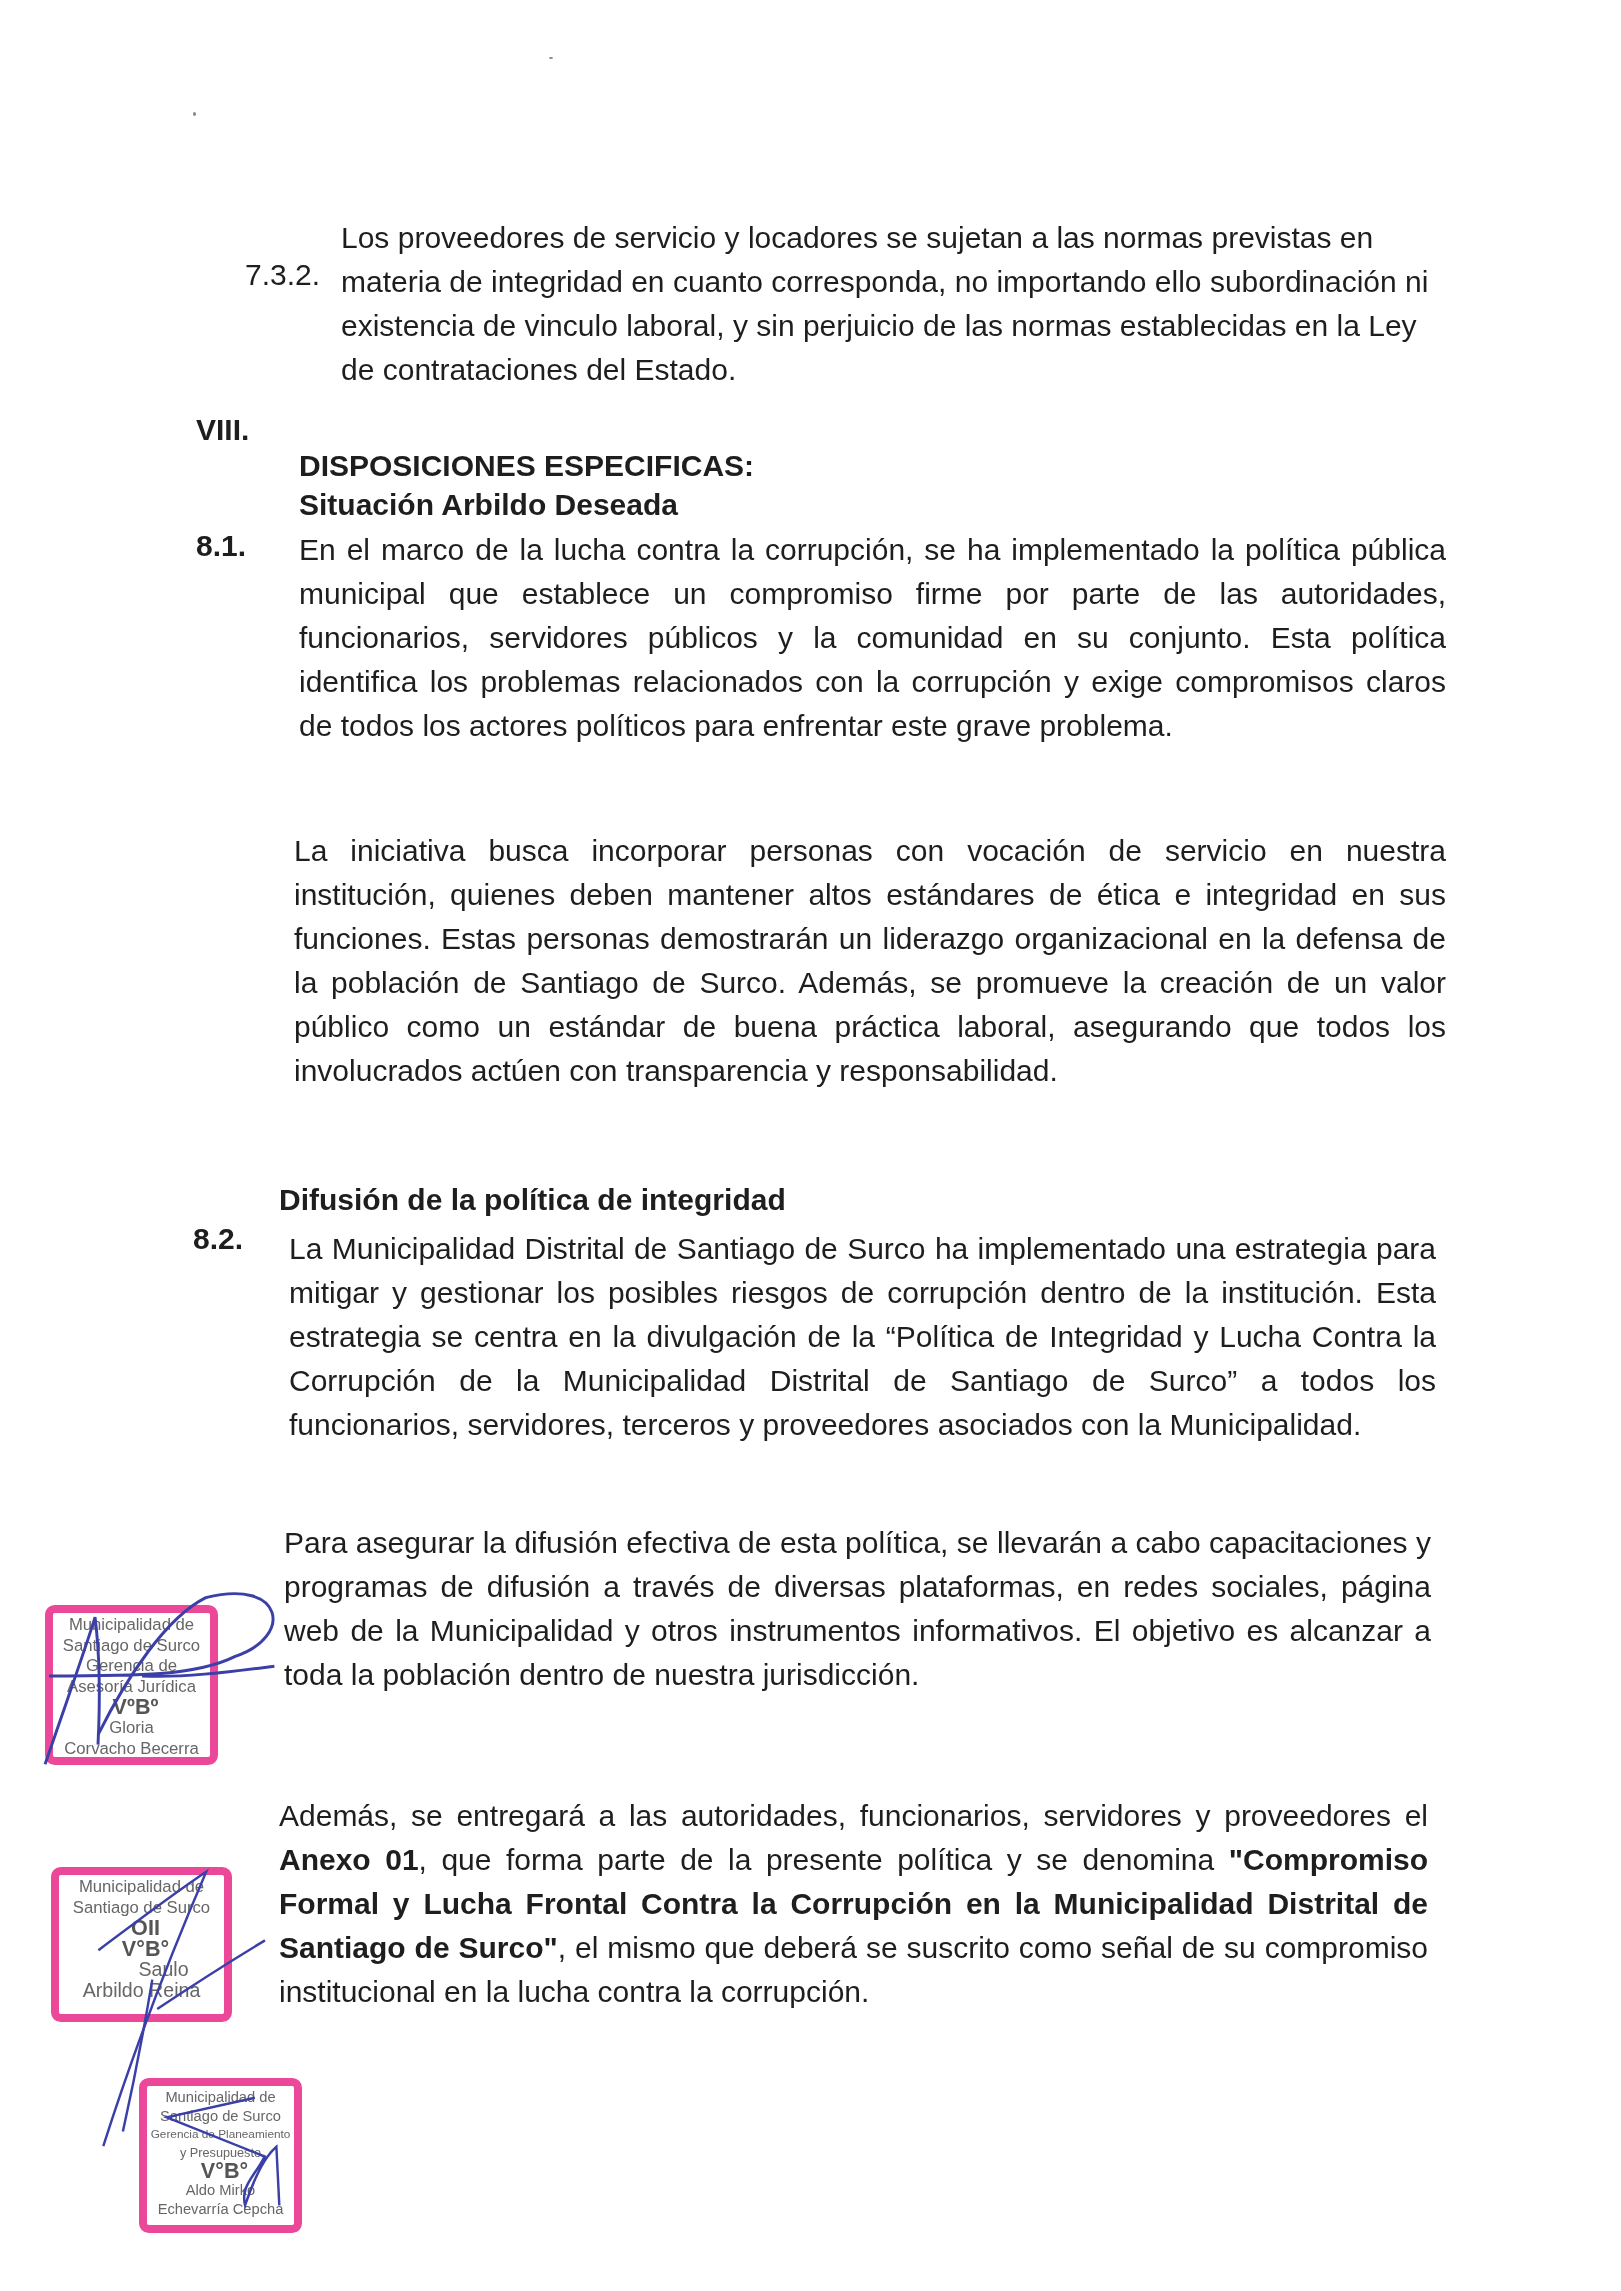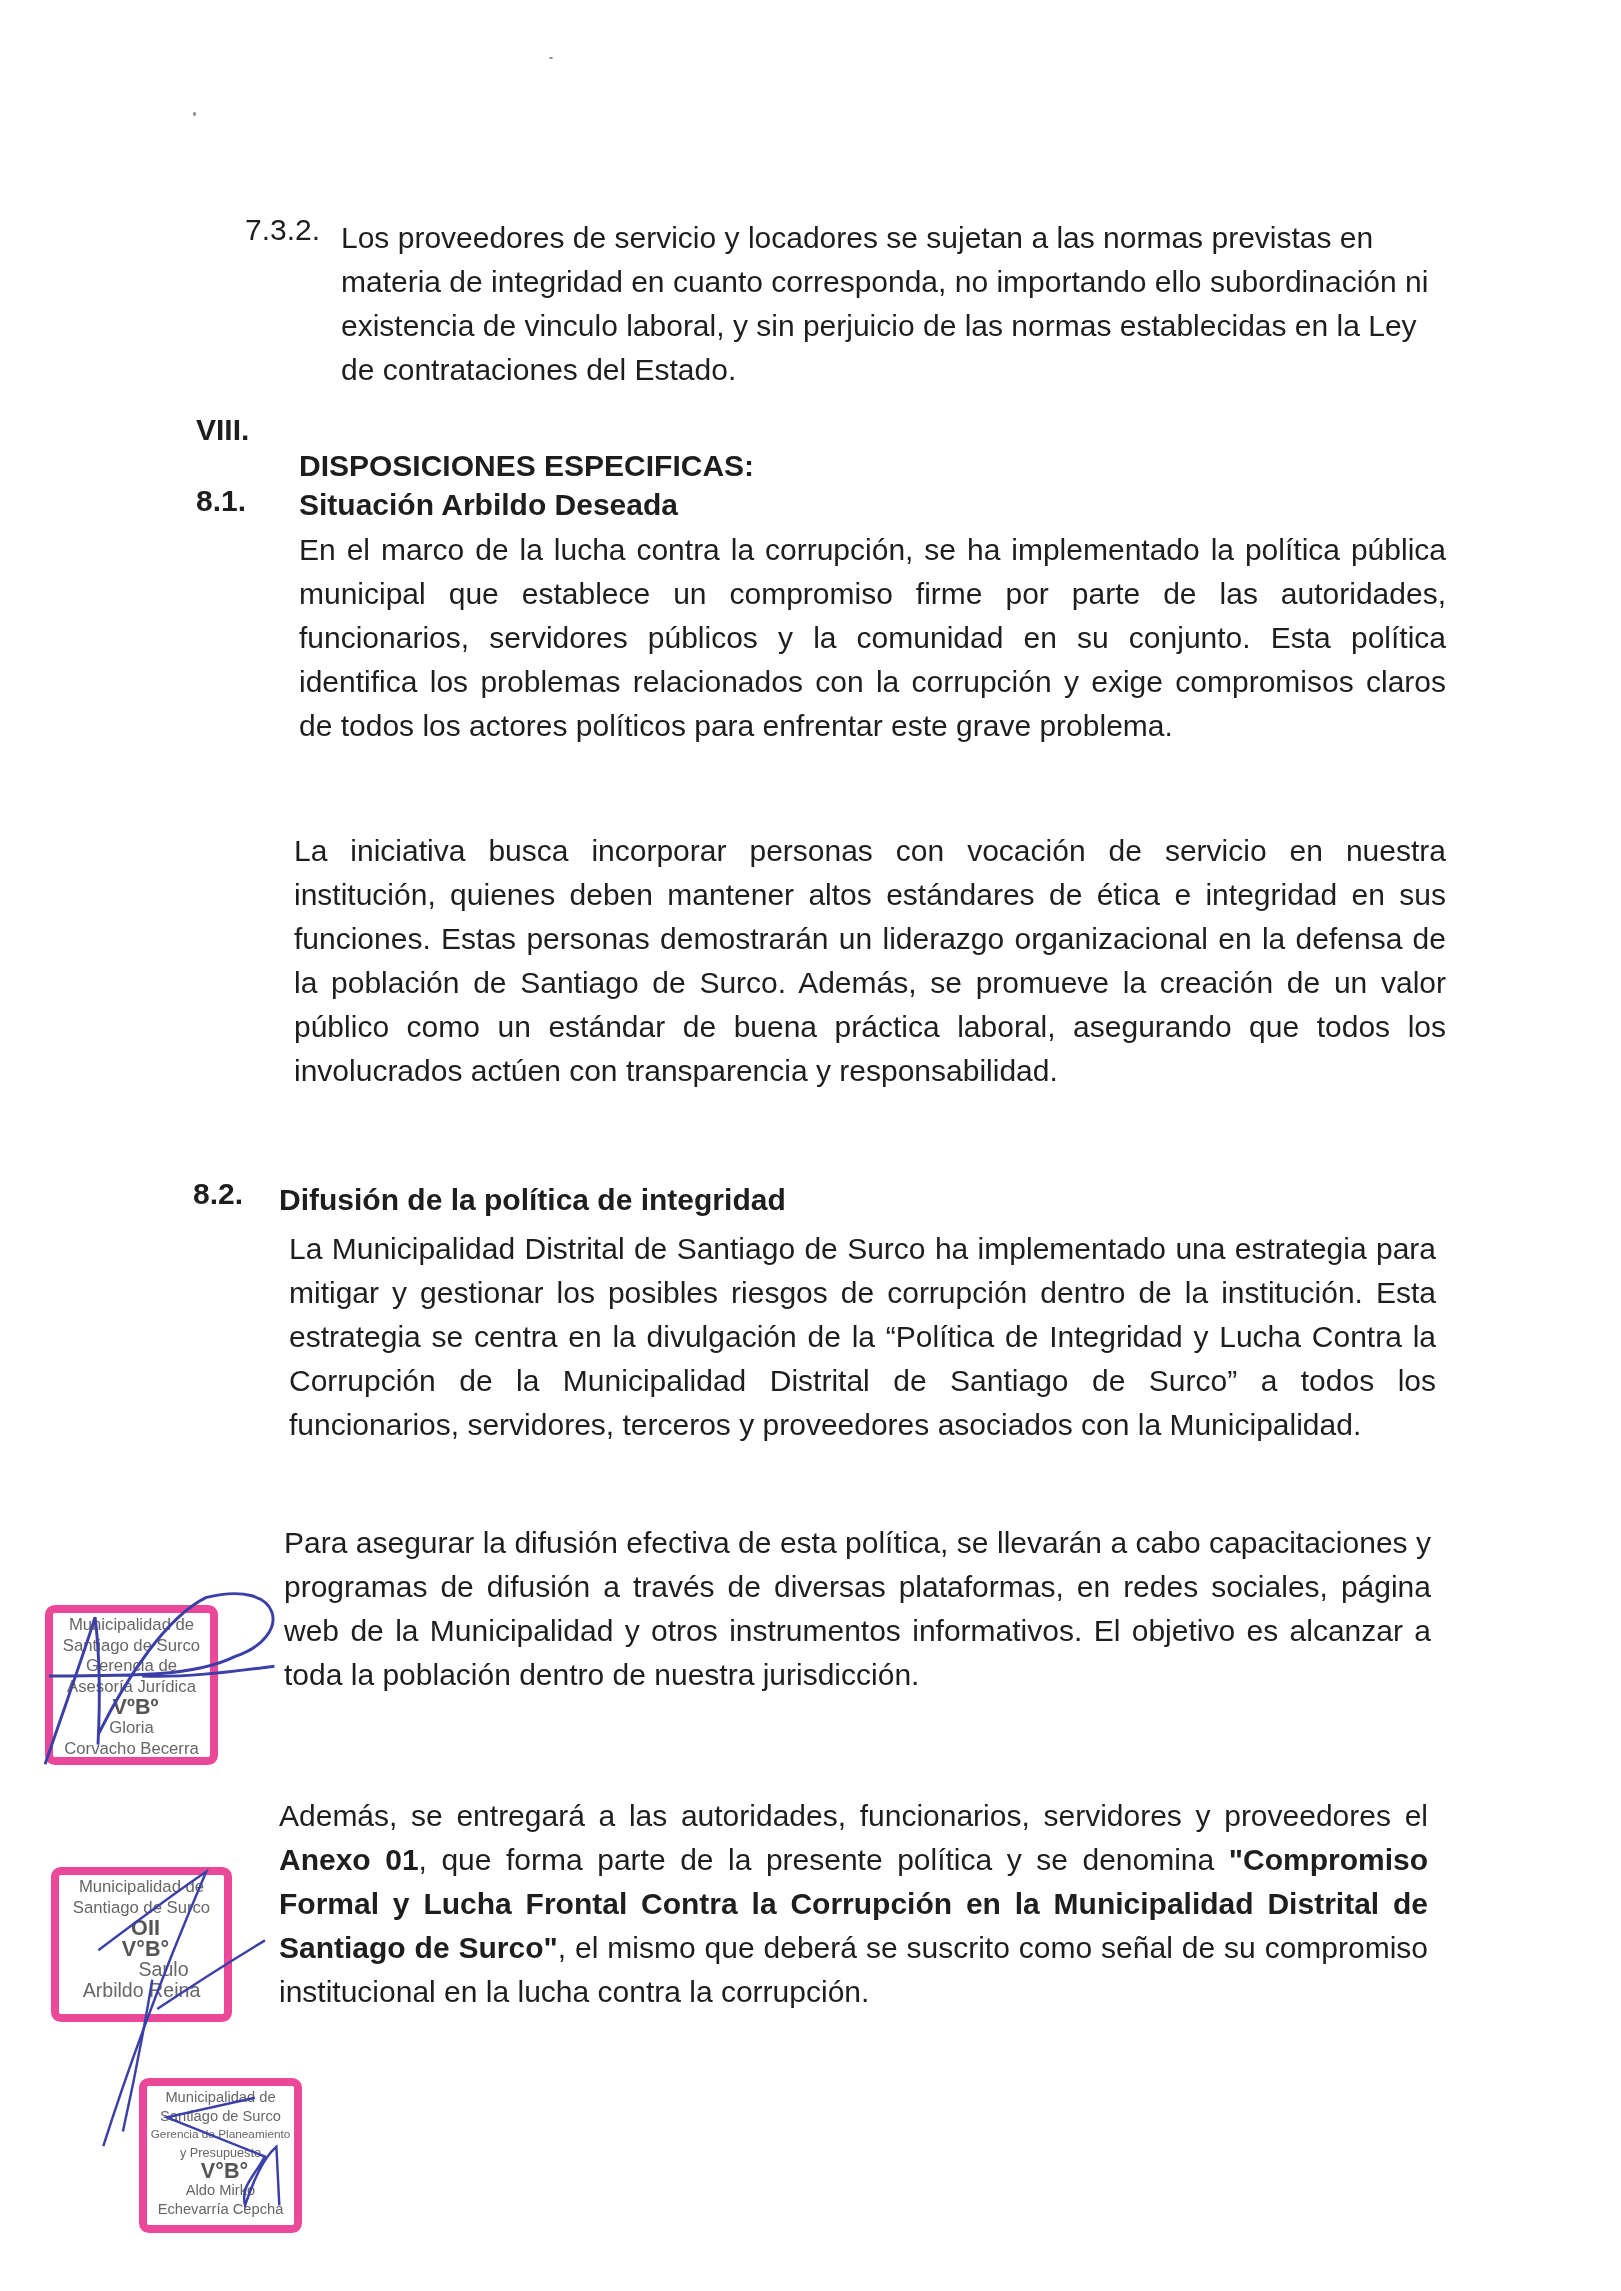--- a/index.html
+++ b/index.html
@@ -1,21 +1,21 @@
 <!DOCTYPE html>
 <html><head>
 <meta charset="utf-8">
 <style>
   html, body { margin:0; padding:0; background:#ffffff; }
   body { width:1621px; height:2292px; position:relative; overflow:hidden;
          font-family:"Liberation Sans", sans-serif; color:#1e1e1e; }
   .abs { position:absolute; }
   .txt { font-size:30px; line-height:44px; }
   .just { text-align:justify; text-align-last:left; }
-  .num { position:absolute; font-size:30px; line-height:44px; }
+  .num { position:absolute; font-size:30px; line-height:44px;margin-top:45px; }
   .b { font-weight:bold; }
   .h { font-weight:bold; font-size:30px; line-height:44px; position:absolute; }
   .speck { position:absolute; background:#888; border-radius:50%; }
   .stamp { position:absolute; border:8px solid #ec4899; border-radius:9.8px;
            color:#666; text-align:center; font-size:16.7px; line-height:20.6px;
            font-family:"Liberation Sans", sans-serif; background:transparent; }
   .stamp .vb { font-size:21.6px; font-weight:bold; color:#555;padding-left:8px; }
   .sig { position:absolute; overflow:visible; }
 </style>
 </head>

